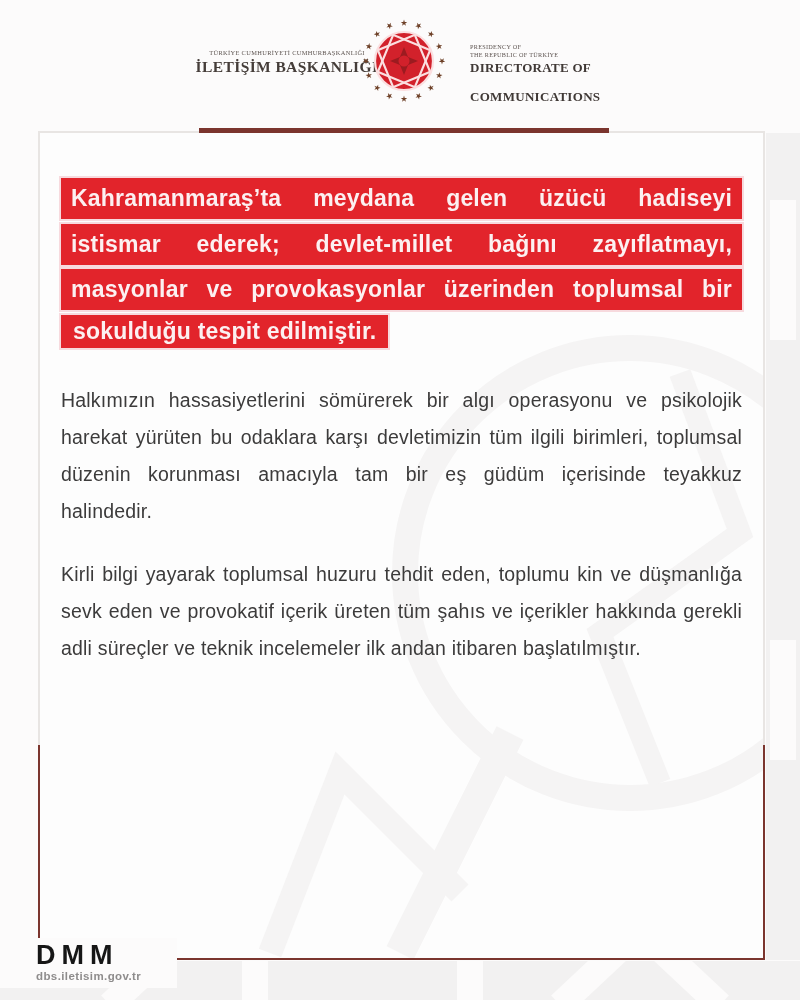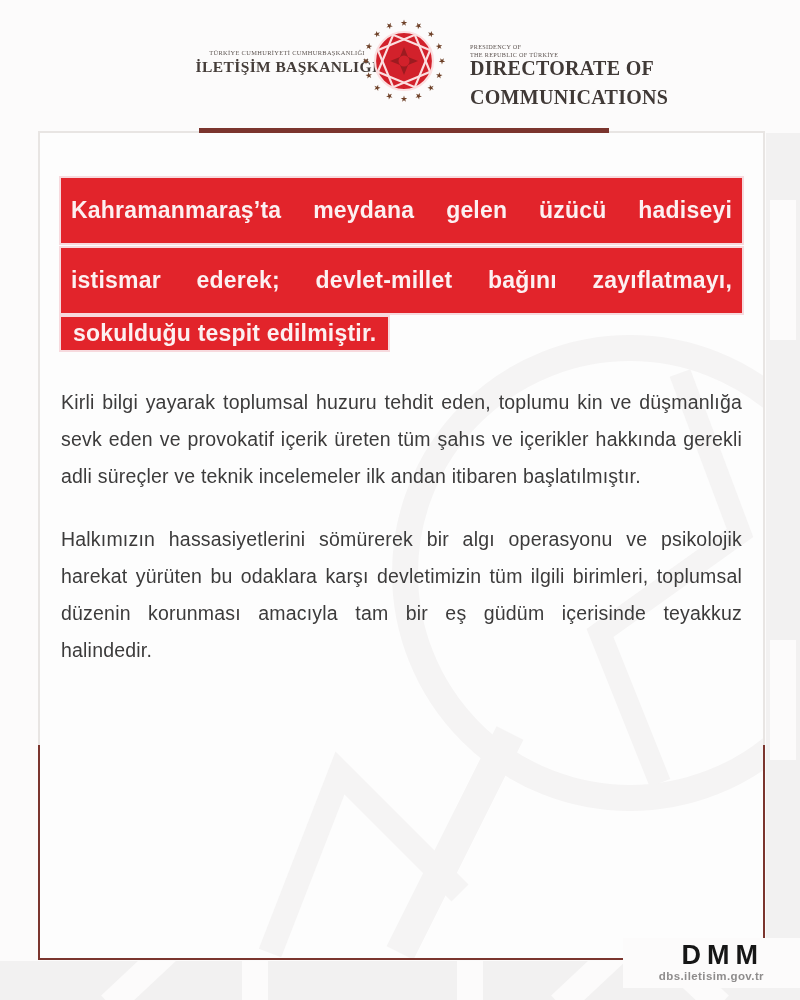--- a/index.html
+++ b/index.html
@@ -9,48 +9,48 @@
   }
   
   .wm-page{position:absolute;left:0;top:0;z-index:0;}
   
   .hdr-left{position:absolute;left:193px;top:49px;width:188px;text-align:center;z-index:2;color:#534a46;}
   .hdr-left .tiny{font-family:"Liberation Serif",serif;font-size:6.4px;letter-spacing:0.35px;color:#5d5450;white-space:nowrap;}
   .hdr-left .big{font-family:"Liberation Serif",serif;font-size:15.5px;font-weight:700;letter-spacing:0.4px;color:#453d39;margin-top:2px;white-space:nowrap;}
   .emblem{position:absolute;left:362px;top:14px;z-index:2;}
   .hdr-right{position:absolute;left:470px;top:43px;z-index:2;text-align:left;}
   .hdr-right .tiny{font-family:"Liberation Serif",serif;font-size:6.2px;letter-spacing:0.3px;color:#5d5450;line-height:7.5px;white-space:nowrap;}
-  .hdr-right .big{font-family:"Liberation Serif",serif;font-size:20px;font-weight:700;letter-spacing:0.3px;color:#403936;line-height:16.5px;white-space:nowrap;margin-top:2px;}
+  .hdr-right .big{font-family:"Liberation Serif",serif;font-size:13px;font-weight:700;letter-spacing:0.3px;color:#403936;line-height:16.5px;white-space:nowrap;margin-top:2px;}
   
   .accent-bar{position:absolute;left:199px;top:128px;width:410px;height:5px;background:#7b352e;z-index:3;}
   
   .card{
     position:absolute;left:38px;top:131px;width:727px;height:829px;box-sizing:border-box;
     border:2px solid #e8e5e3;border-bottom-color:#7b352e;background:#fdfdfd;z-index:1;
   }
   .card .red-edge{position:absolute;width:2px;top:612px;bottom:-2px;background:#7b352e;}
   .card .red-edge.left{left:-2px;}
   .card .red-edge.right{right:-2px;}
   .wm-card{position:absolute;left:0;top:0;z-index:0;}
   .card-inner{position:relative;z-index:1;padding:45px 21px 0;}
   
   .headline{margin-bottom:30px;}
   .hl-line{
     background:#e2242b;color:#fcf0f1;font-weight:700;font-size:23px;line-height:33px;
-    padding:16px 10px;margin-bottom:4.5px;letter-spacing:0.2px;
+    padding:4px 10px;margin-bottom:4.5px;letter-spacing:0.2px;
     text-align:justify;text-align-last:justify;box-shadow:0 0 0 2px #f7dade;
   }
   .hl-line.last{display:inline-block;text-align-last:left;padding:0 12px;margin-bottom:4px;}
   
   .body-text p{
     margin:0 0 26px;font-size:19.5px;line-height:37px;letter-spacing:0.2px;
     color:#3c3b3b;text-align:justify;
   }
   
-  .footer{position:absolute;left:0;top:938px;width:100%;text-align:right;z-index:4;}
+  .footer{position:absolute;left:0;top:938px;width:100%;text-align:left;z-index:4;}
   .footer .patch{display:inline-block;background:#fcfbfb;padding:3px 36px 6px;}
   .dmm{font-size:27px;font-weight:900;letter-spacing:6px;color:#161616;line-height:28px;}
   .dmm-url{font-size:11.5px;letter-spacing:0.4px;color:#8e8c8c;margin-top:1px;font-weight:bold;}
 </style>
 </head>
 <body>
 
 <div class="page">
 
   <svg class="wm-page" width="800" height="1000" viewBox="0 0 800 1000" aria-hidden="true">
@@ -128,26 +128,27 @@
         <path d="M 230 820 L 300 640 L 420 760" stroke-width="24"></path>
         <path d="M 360 820 L 470 600" stroke-width="30"></path>
       </g>
     </svg>
 
     <div class="card-inner">
 
       <div class="headline">
         <div class="hl-line">Kahramanmaraş’ta meydana gelen üzücü hadiseyi</div>
         <div class="hl-line">istismar ederek; devlet-millet bağını zayıflatmayı,</div>
+        <div class="hl-line">masyonlar ve provokasyonlar üzerinden toplumsal bir</div>
         <div class="hl-line last">sokulduğu tespit edilmiştir.</div>
       </div>
 
       <div class="body-text">
+        <p>Halkımızın hassasiyetlerini sömürerek bir algı operasyonu ve psikolojik harekat yürüten bu odaklara karşı devletimizin tüm ilgili birimleri, toplumsal düzenin korunması amacıyla tam bir eş güdüm içerisinde teyakkuz halindedir.</p>
         <p>Kirli bilgi yayarak toplumsal huzuru tehdit eden, toplumu kin ve düşmanlığa sevk eden ve provokatif içerik üreten tüm şahıs ve içerikler hakkında gerekli adli süreçler ve teknik incelemeler ilk andan itibaren başlatılmıştır.</p>
-        <p>Halkımızın hassasiyetlerini sömürerek bir algı operasyonu ve psikolojik harekat yürüten bu odaklara karşı devletimizin tüm ilgili birimleri, toplumsal düzenin korunması amacıyla tam bir eş güdüm içerisinde teyakkuz halindedir.</p>
       </div>
 
     </div>
   </div>
 
   <div class="footer">
     <div class="patch">
       <div class="dmm">DMM</div>
       <div class="dmm-url">dbs.iletisim.gov.tr</div>
     </div>

